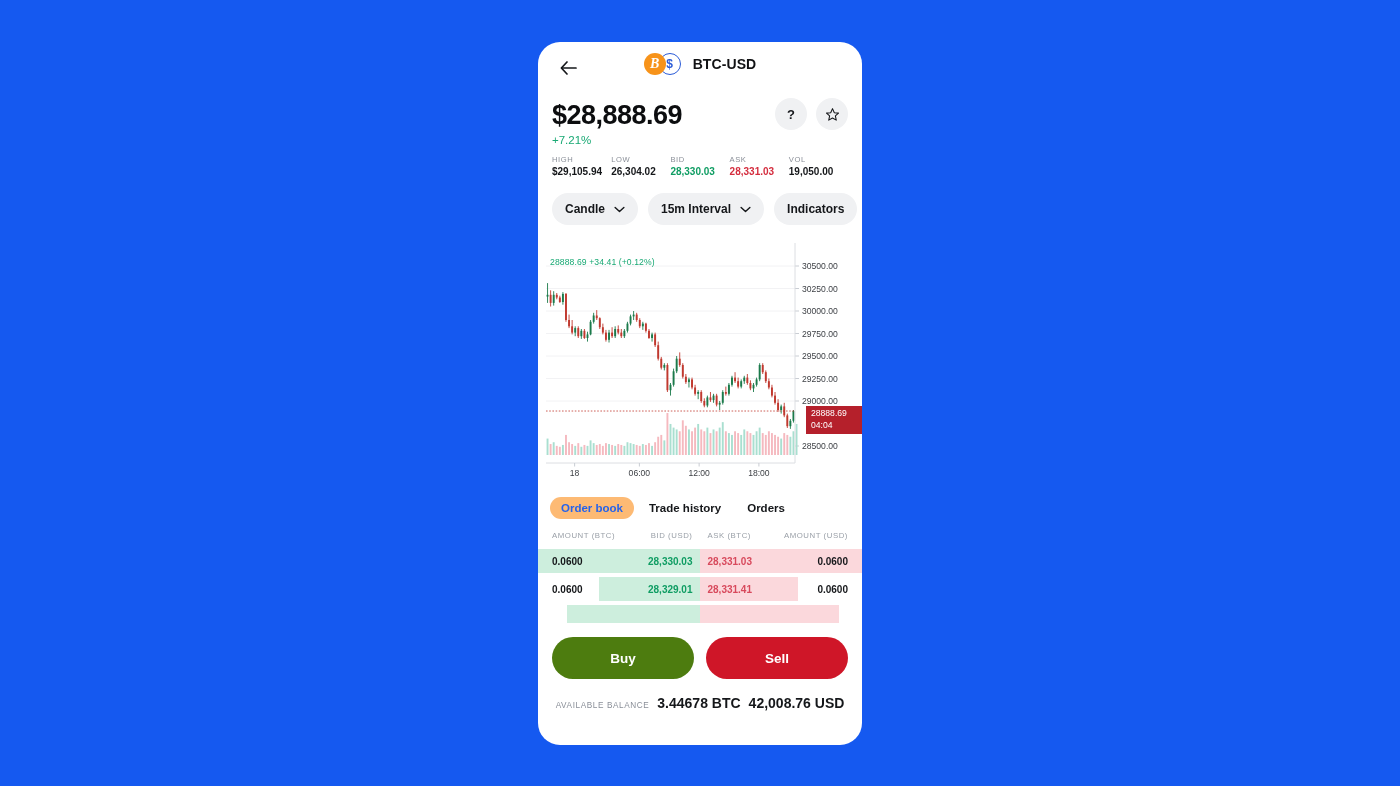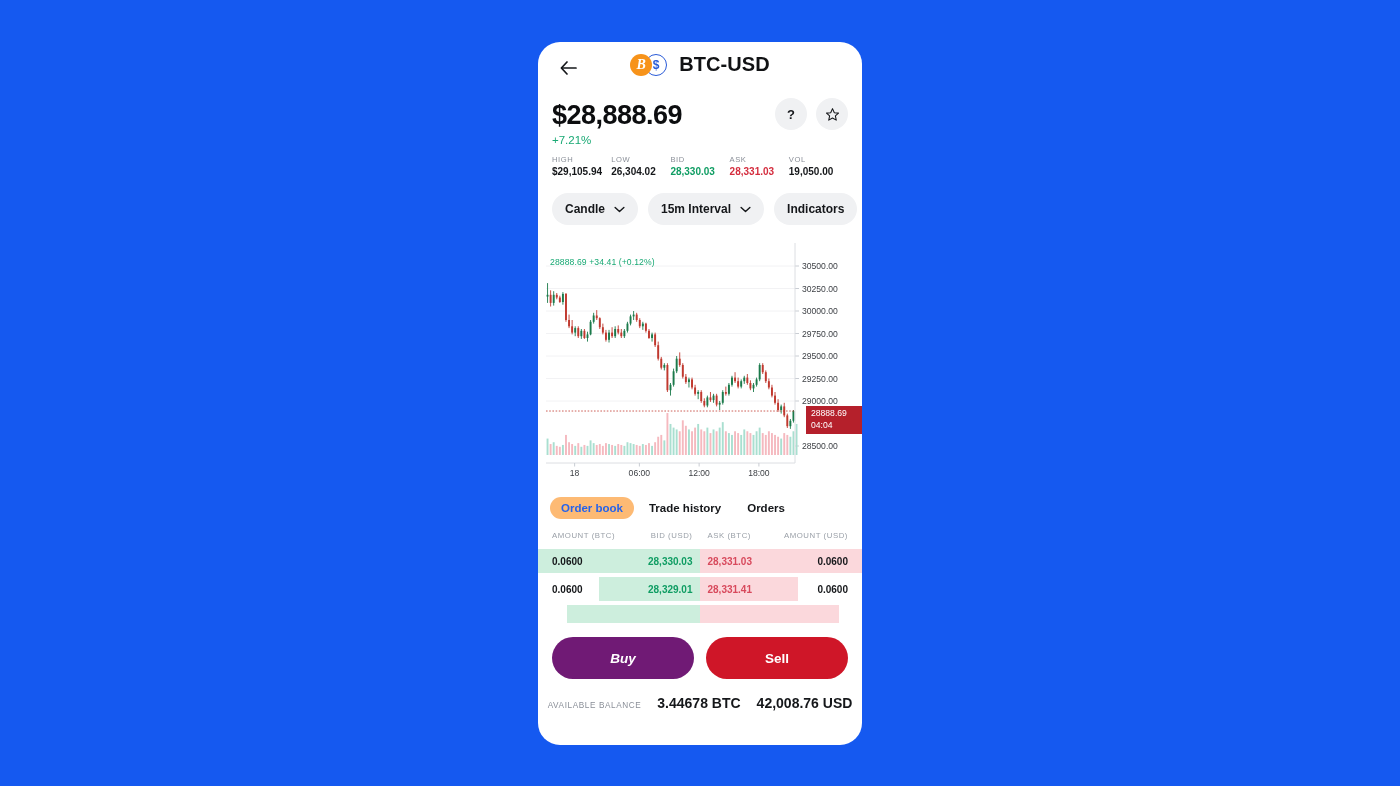--- a/index.html
+++ b/index.html
@@ -44,21 +44,21 @@
     z-index: 2;
   }
   .coin-logo .usd {
     position: absolute; left: 15px; top: 0;
     width: 22px; height: 22px; border-radius: 50%;
     background: #ffffff; border: 1.6px solid #2a5bd7; color: #2a5bd7;
     font-size: 12px; font-weight: bold;
     display: flex; align-items: center; justify-content: center;
     z-index: 1;
   }
-  .pair-title { font-size: 20px; font-weight: 600; color: #111214; letter-spacing: .1px; }
+  .pair-title { font-size: 14px; font-weight: 600; color: #111214; letter-spacing: .1px; }
 
   
   .price-block { position: relative; padding: 7px 16px 0 14px; }
   .big-price { font-size: 27px; font-weight: 600; color: #0c0d0f; letter-spacing: -.5px; line-height: 1.05; }
   .pct { font-size: 11.5px; color: #19a974; margin-top: 5px; font-weight: 500; }
   .round-btns { position: absolute; right: 14px; top: 4px; display: flex; gap: 9px; }
   .round-btn {
     width: 32px; height: 32px; border-radius: 50%;
     background: #f0f1f3; border: none;
     display: flex; align-items: center; justify-content: center;
@@ -136,25 +136,25 @@
   .ob-cell.c3 { text-align: left; padding-left: 7px; color: #d8495c; }
   .ob-cell.c4 { text-align: right; }
 
   
   .actions { display: flex; gap: 12px; padding: 14px 14px 0 14px; }
   .btn-trade {
     flex: 1 1 0; height: 42px; border-radius: 21px; border: none;
     font-size: 13.5px; font-weight: 700; color: #fff; cursor: pointer;
     font-family: "Liberation Sans", sans-serif;
   }
-  .btn-buy { background: #701a75; font-style: italic; }
+  .btn-buy { background: #4d7c0f; }
   .btn-sell { background: #cf1628; }
 
   .balance {
-    display: flex; align-items: baseline; justify-content: center; gap: 16px;
+    display: flex; align-items: baseline; justify-content: center; gap: 8px;
     padding-top: 16px;
   }
   .balance .lbl { font-size: 8.2px; letter-spacing: .6px; color: #8a8f98; text-transform: uppercase; }
   .balance .v { font-size: 14px; font-weight: 700; color: #15171a; }
 </style>
 </head>
 <body>
 
 <div id="stage">
   <div id="phone">

